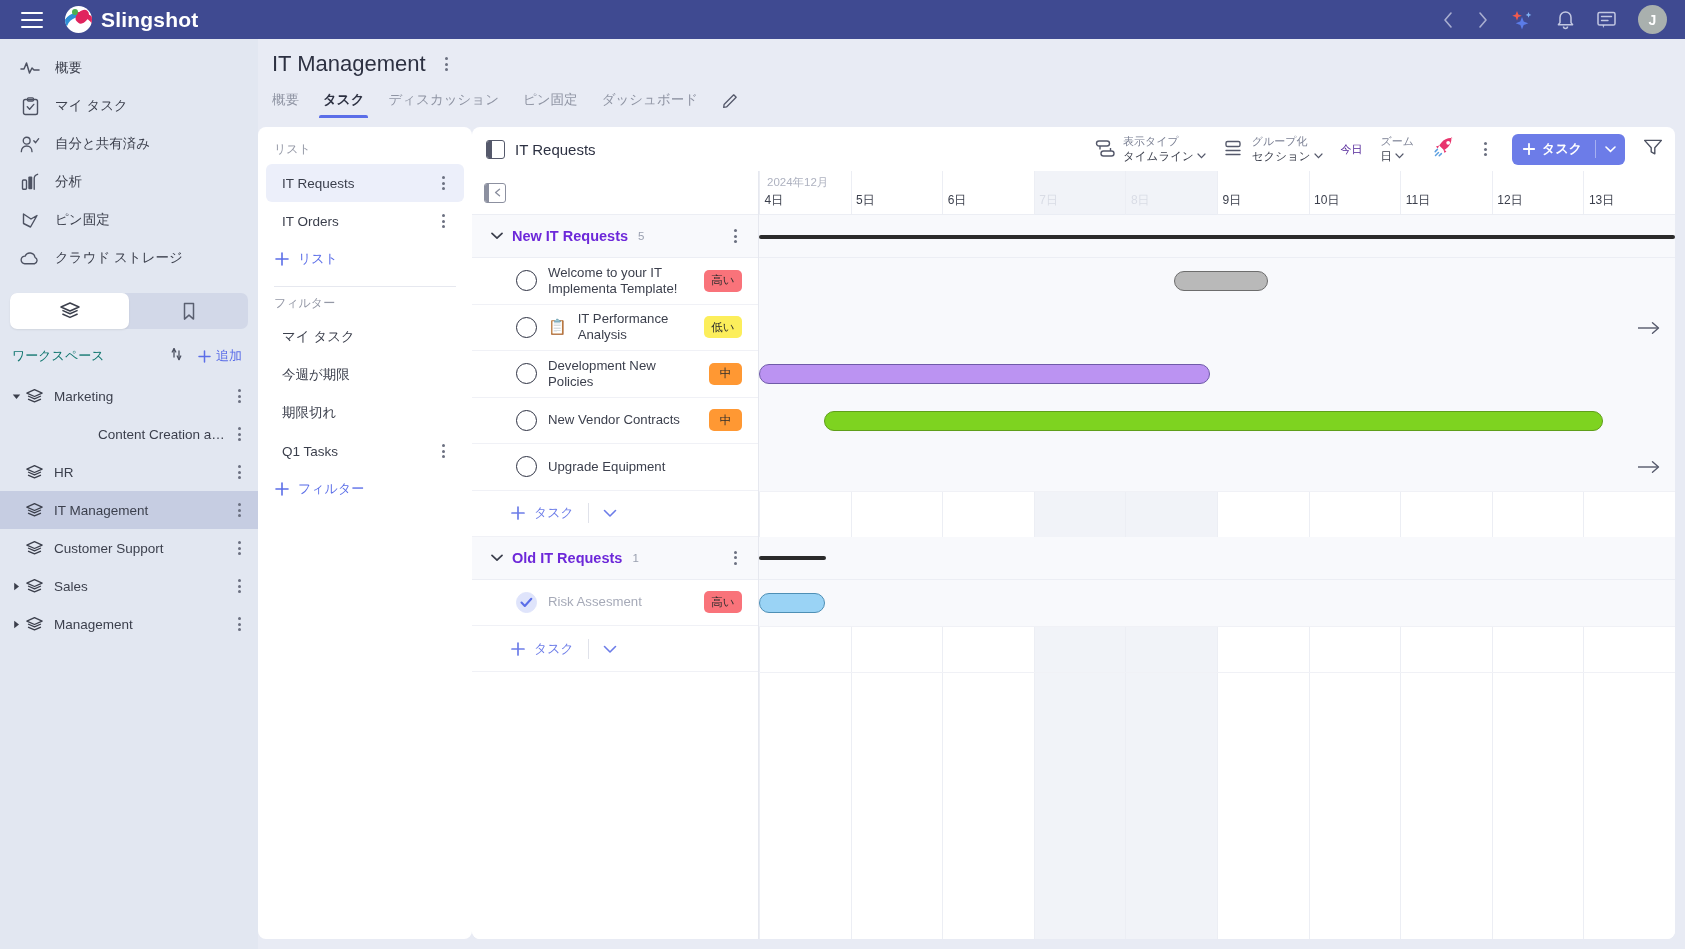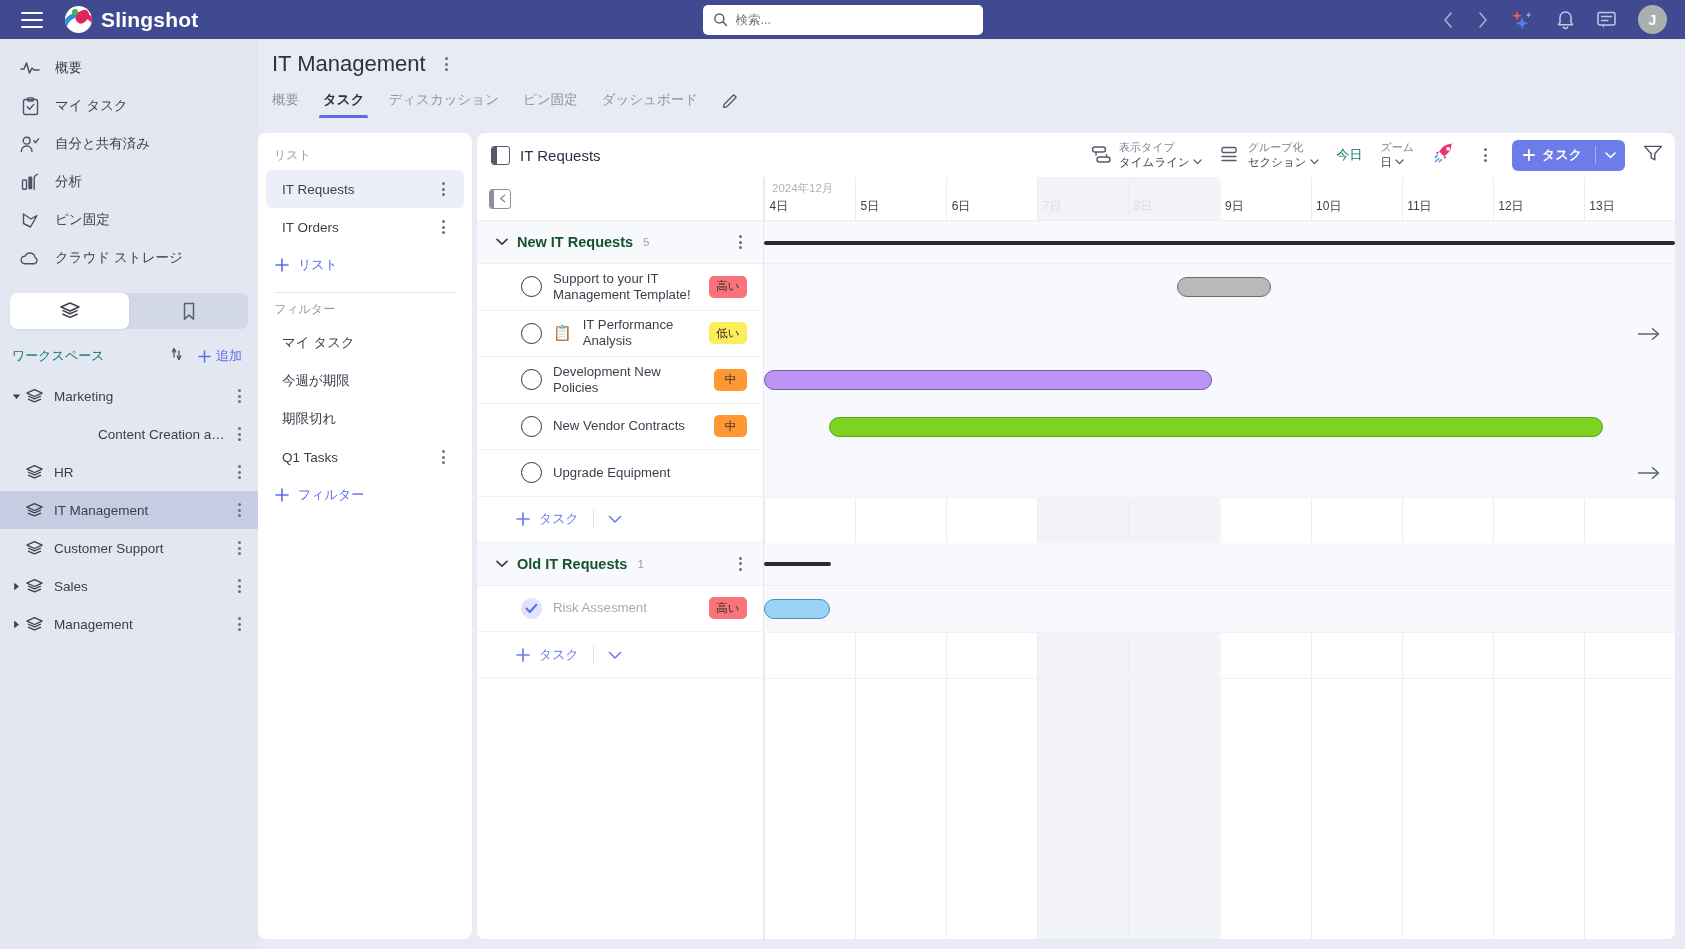--- a/index.html
+++ b/index.html
@@ -72,21 +72,21 @@
   
   .main { flex:1; min-width:0; display:flex; flex-direction:column; padding:0 10px 10px 0; }
   .proj-head { padding:12px 0 0 14px; }
   .proj-title-row { display:flex; align-items:center; gap:12px; }
   .proj-title { font-size:22px; color:#2d3142; font-weight:500; }
   .proj-tabs { display:flex; align-items:center; gap:24px; margin-top:14px; }
   .ptab { font-size:13.5px; color:#8f94a3; padding-bottom:8px; cursor:pointer; position:relative; }
   .ptab.active { color:#2d3142; font-weight:bold; }
   .ptab.active::after { content:""; position:absolute; left:-4px; right:-4px; bottom:-1px; height:3px; background:#5b6ee8; border-radius:2px 2px 0 0; }
 
-  .panels { flex:1; display:flex; gap:5px; min-height:0; margin-top:16px; padding-left:0; }
+  .panels { flex:1; display:flex; min-height:0; margin-top:10px; padding-left:0; }
 
   
   .lists { width:214px; flex:0 0 214px; background:#fff; border-radius:8px; margin-left:0; padding:14px 0 0 0; }
   .lists-head { font-size:12px; color:#9498a6; padding:0 16px 6px 16px; }
   .list-row { height:38px; display:flex; align-items:center; padding:0 12px 0 16px; font-size:13.5px; color:#3b3f4c; cursor:pointer; margin:0 8px; border-radius:6px; }
   .list-row.selected { background:#eceffa; }
   .list-row .nm { flex:1; }
   .add-link { display:flex; align-items:center; gap:8px; color:#5b6ee8; font-size:13px; padding:10px 0 10px 16px; cursor:pointer; }
   .divider { height:1px; background:#e6e8ef; margin:8px 16px; }
 
@@ -94,37 +94,37 @@
   .gantt { flex:1; min-width:0; background:#fff; border-radius:8px; display:flex; flex-direction:column; overflow:hidden; }
   .gantt-top { height:44px; display:flex; align-items:center; padding:0 12px 0 14px; gap:10px; flex:0 0 44px;}
   .gt-icon-sq { width:19px; height:19px; border:1.6px solid #55596b; border-radius:3px; position:relative; display:flex; align-items:center; justify-content:center;}
   .gt-icon-sq::before{content:"";position:absolute;left:0;top:0;bottom:0;width:5px;background:#55596b;border-radius:2px 0 0 2px;}
   .gt-title { font-size:15px; color:#2d3142; }
   .gt-tools { margin-left:auto; display:flex; align-items:center; gap:18px; }
   .tool { display:flex; align-items:center; gap:7px; cursor:pointer; }
   .tool-txt { display:flex; flex-direction:column; line-height:1.25; }
   .tool-txt .t1 { font-size:11px; color:#7b8094; }
   .tool-txt .t2 { font-size:11.5px; color:#3b3f4c; display:flex; align-items:center; gap:3px; }
-  .today-btn { font-size:13px; color:#0f766e; cursor:pointer;text-align:center; }
+  .today-btn { font-size:11px; color:#4c1d95; cursor:pointer;text-align:center; }
   .task-btn { height:31px; background:#6c7ce8; border-radius:6px; display:flex; align-items:center; color:#fff; font-size:13px; font-weight:600; cursor:pointer; }
   .task-btn .lbl { padding:0 13px 0 10px; display:flex; align-items:center; gap:6px; }
   .task-btn .sep { width:1px; height:18px; background:rgba(255,255,255,.4); }
   .task-btn .car { padding:0 9px; display:flex; align-items:center; }
 
   .gantt-body { flex:1; display:flex; min-height:0; position:relative; }
   .left-col { width:287px; flex:0 0 287px; border-right:1px solid #e6e8ef; display:flex; flex-direction:column; background:#fff;}
   .right-col { flex:1; min-width:0; position:relative; overflow:hidden; background:#fff;text-align:center; }
 
   .lc-headrow { height:44px; flex:0 0 44px; display:flex; align-items:center; padding-left:12px; border-bottom:1px solid #eceef4; background:#fff;}
   .collapse-btn { width:22px; height:20px; border:1.5px solid #8c90a0; border-radius:3px; position:relative; display:flex; align-items:center; justify-content:center; cursor:pointer;}
   .collapse-btn::before{content:"";position:absolute;left:0;top:0;bottom:0;width:4px;background:#8c90a0;border-radius:2px 0 0 2px;}
 
   .sec-row { height:43px; display:flex; align-items:center; background:#f8f9fc; border-bottom:1px solid #eceef4; padding-left:14px; }
   .sec-caret { width:22px; flex:0 0 22px; display:flex; align-items:center; justify-content:center; cursor:pointer;}
-  .sec-name { font-size:14.5px; font-weight:bold; color:#14532d; margin-left:4px; }
+  .sec-name { font-size:14.5px; font-weight:bold; color:#6d28d9; margin-left:4px; }
   .sec-count { font-size:11.5px; color:#9aa0b0; margin-left:10px; }
   .sec-kebab { margin-left:auto; margin-right:14px; }
 
   .trow { height:46.5px; display:flex; align-items:center; border-bottom:1px solid #f0f1f6; padding-left:14px; }
   .check { width:21px; height:21px; border:1.8px solid #2d3142; border-radius:50%; flex:0 0 21px; margin-left:30px; cursor:pointer; }
   .check.done { background:#dfe4fb; border-color:#dfe4fb; display:flex; align-items:center; justify-content:center; }
   .t-emoji { margin-left:11px; font-size:15px; }
   .t-name { margin-left:11px; font-size:13.2px; color:#3b3f4c; line-height:1.22; flex:1; padding-right:6px; }
   .t-name.done { color:#a6aab8; }
   .badge { width:33px; height:22px; border-radius:5px; display:flex; align-items:center; justify-content:center; font-size:11.5px; color:#2d2d2d; margin-right:16px; flex:0 0 33px;}
@@ -165,27 +165,20 @@
         <i></i>
         <i></i>
       </div>
     <div class="brand">
       <div class="logo-mark">
           <span class="logo-dot"></span>
         </div>
       <div class="brand-name">Slingshot</div>
     </div>
 
-    <div class="search-wrap">
-      <svg width="15" height="15" viewBox="0 0 16 16">
-        <circle cx="6.8" cy="6.8" r="4.8" fill="none" stroke="#5a5f70" stroke-width="1.6"></circle>
-        <line x1="10.4" y1="10.4" x2="14.4" y2="14.4" stroke="#5a5f70" stroke-width="1.7" stroke-linecap="round"></line>
-      </svg>
-      <input class="search-input" type="text" placeholder="検索..." style="">
-    </div>
 
     <div class="top-right">
       <span class="top-icon">
         <svg width="12" height="18" viewBox="0 0 12 18">
             <polyline points="8,2 2,9 8,16" fill="none" stroke="#a9aed0" stroke-width="1.6" stroke-linecap="round" stroke-linejoin="round"></polyline>
           </svg>
       </span>
       <span class="top-icon">
         <svg width="12" height="18" viewBox="0 0 12 18">
             <polyline points="4,2 10,9 4,16" fill="none" stroke="#a9aed0" stroke-width="1.6" stroke-linecap="round" stroke-linejoin="round"></polyline>
@@ -631,21 +624,21 @@
                     <span class="sec-name">New IT Requests</span>
                     <span class="sec-count">5</span>
                     <span class="kebab sec-kebab">
                       <i></i>
                       <i></i>
                       <i></i>
                     </span>
                   </div>
                   <div class="trow">
                     <span class="check"></span>
-                    <span class="t-name">Support to your IT Management Template!</span>
+                    <span class="t-name">Welcome to your IT Implementa Template!</span>
                     <span class="badge wide" style="background: rgb(249, 115, 122);">高い</span>
                   </div>
                   <div class="trow">
                     <span class="check"></span>
                     <span class="t-emoji">📋</span>
                     <span class="t-name">IT Performance Analysis</span>
                     <span class="badge wide" style="background: rgb(252, 238, 91);">低い</span>
                   </div>
                   <div class="trow">
                     <span class="check"></span>

